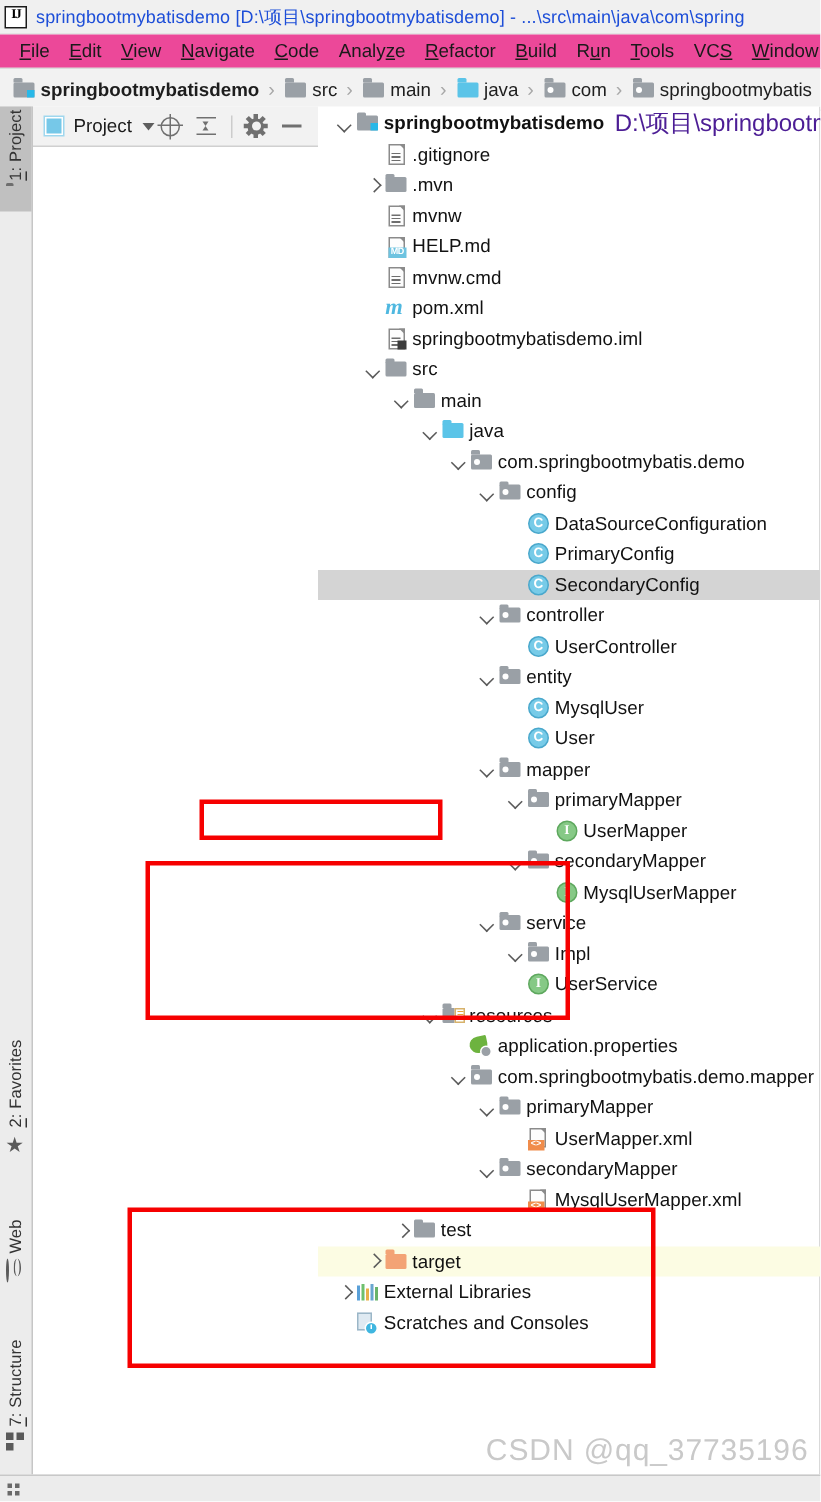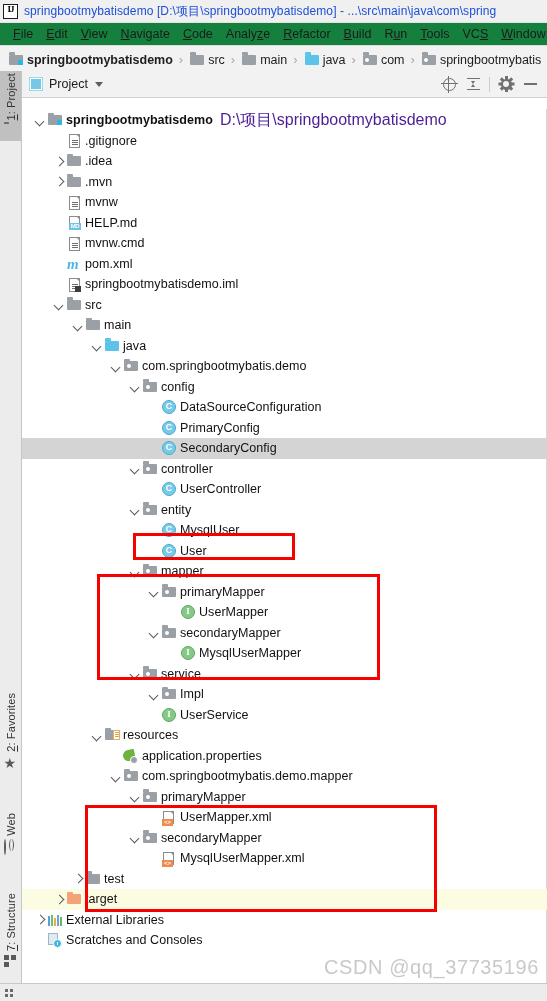--- a/index.html
+++ b/index.html
@@ -47,21 +47,21 @@
   }
   #title-text {
     font-size: 12px;
     color: #1d4ed8;
     letter-spacing: 0.1px;
   }
 
   
   #menubar {
     height: 22px;
-    background: #15803d;
+    background: #ec4899;
     display: flex;
     align-items: center;
     padding-left: 7px;
     border-bottom: 1px solid #dcdcdc;
     white-space: nowrap;
   }
   .menu-item {
     font-size: 12.5px;
     color: #1a1a1a;
     padding: 2px 7px 2px 6px;
@@ -179,22 +179,21 @@
   .ic-struct i:nth-child(1) { left: 0; top: 0; }
   .ic-struct i:nth-child(2) { left: 7px; top: 0; }
   .ic-struct i:nth-child(3) { left: 0; top: 7px; }
 
   
   #panel {
     position: absolute;
     left: 22px; right: 0; top: 71px; bottom: 18px;
     background: #ffffff;
     display: flex;
-    flex-direction: column;
-    gap: 11px;
+    flex-direction: row;
   }
   #panel-header {
     height: 26px;
     background: #f2f2f2;
     border-bottom: 1px solid #d0d0d0;
     display: flex;
     align-items: center;
     padding: 0 6px 0 8px;
     flex: 0 0 auto;
   }
@@ -852,28 +851,20 @@
           </span>
         </span>
         <span class="label">.gitignore</span>
       </div>
       <div class="row">
         <span style="display: inline-block; flex: 0 0 auto; width: 31px;"></span>
         <span class="twisty right"></span>
         <span class="node-ico">
           <span class="i-folder"></span>
         </span>
-        <span class="label">.idea</span>
-      </div>
-      <div class="row">
-        <span style="display: inline-block; flex: 0 0 auto; width: 31px;"></span>
-        <span class="twisty right"></span>
-        <span class="node-ico">
-          <span class="i-folder"></span>
-        </span>
         <span class="label">.mvn</span>
       </div>
       <div class="row">
         <span style="display: inline-block; flex: 0 0 auto; width: 31px;"></span>
         <span class="twisty"></span>
         <span class="node-ico">
           <span class="i-file">
             <span class="txt"></span>
           </span>
         </span>

